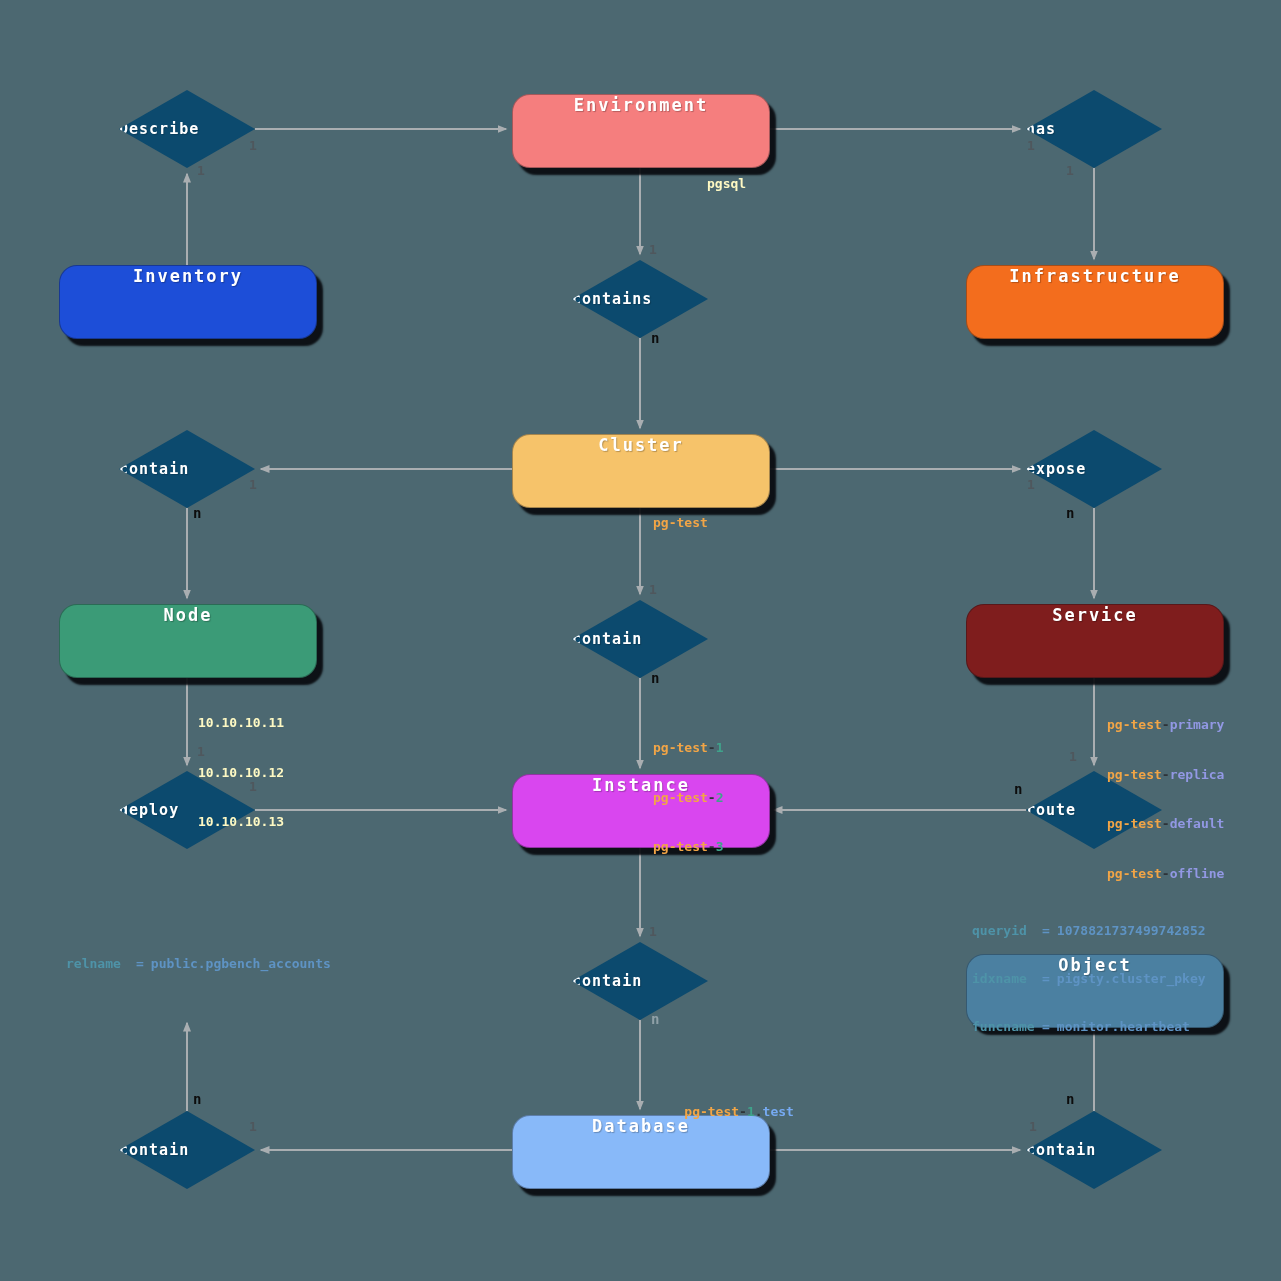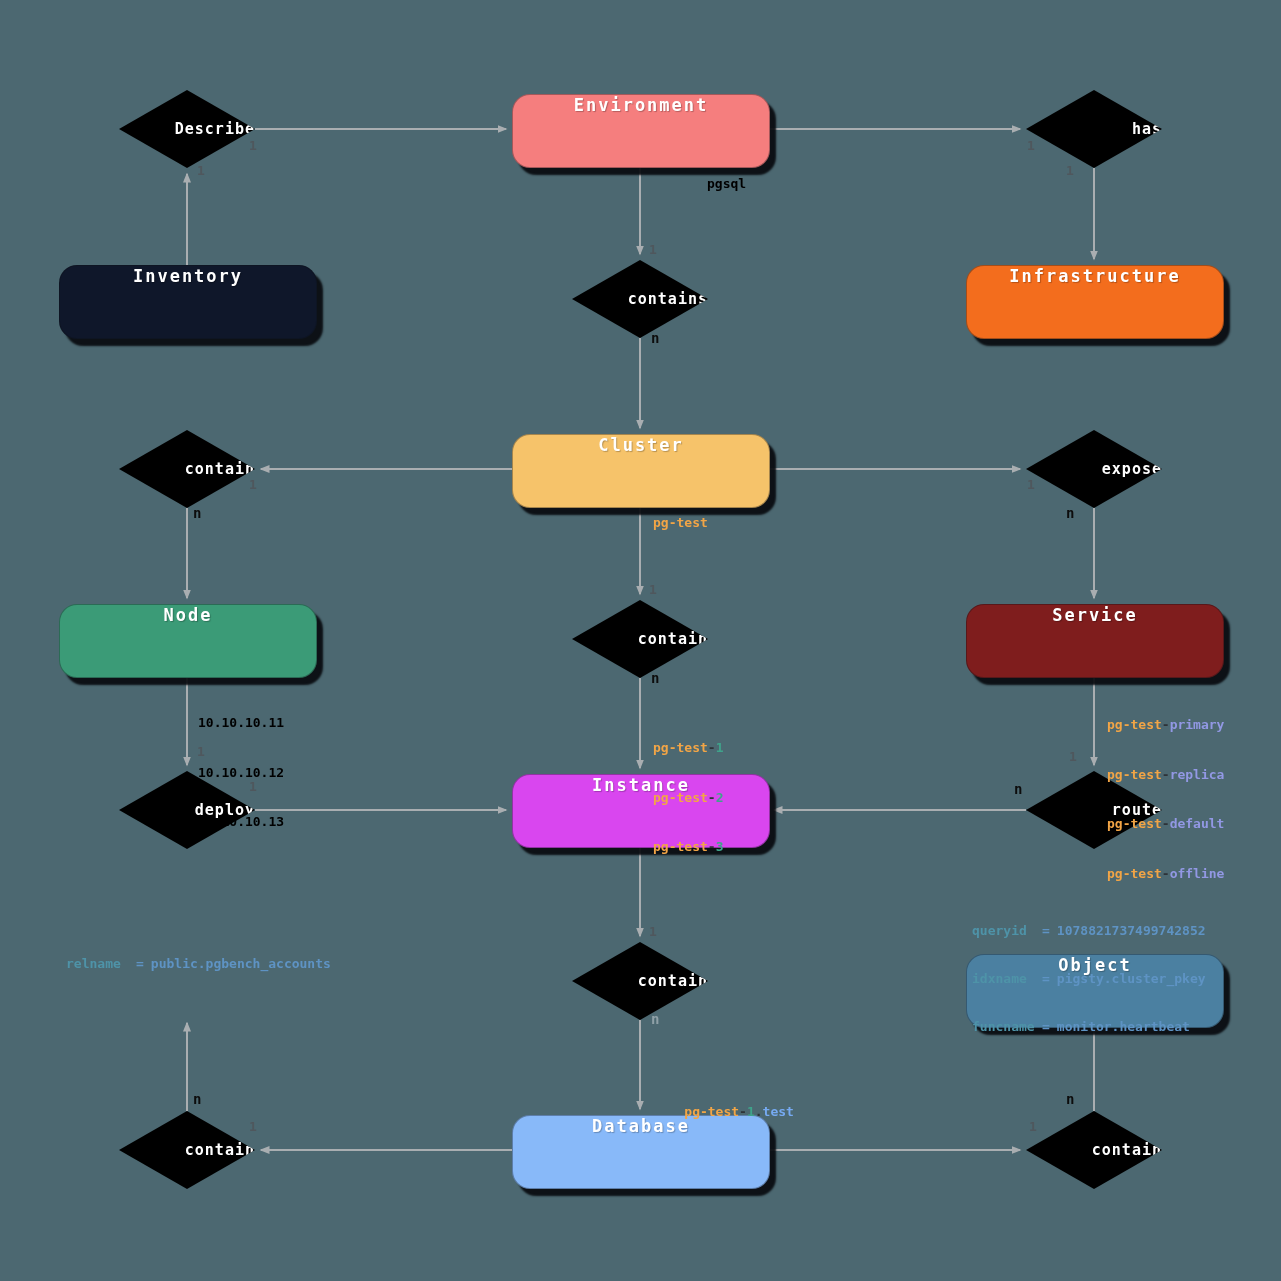--- a/index.html
+++ b/index.html
@@ -18,49 +18,49 @@
     border-radius:18px;
     border:1px solid rgba(15,18,24,.35);
     box-shadow:6px 7px 2px rgba(8,10,14,.92);
     display:flex;align-items:flex-start;justify-content:center;
   }
   .box .box-label{
     color:#ffffff;font-size:17px;font-weight:bold;letter-spacing:2px;
     text-shadow:1px 1px 1px rgba(0,0,0,.25);
   }
   .c-environment{background:#f57e7e;}
-  .c-inventory{background:#0f172a;}
+  .c-inventory{background:#1d4ed8;}
   .c-infrastructure{background:#f36d1d;}
   .c-cluster{background:#f6c36a;}
   .c-node{background:#3b9b77;}
   .c-service{background:#7f1d1d;}
   .c-instance{background:#d946ef;}
   .c-table{background:#6493b7;}
   .c-object{background:#4b80a1;}
   .c-database{background:#88b9f9;}
 
   .diamond{
     position:absolute;width:136px;height:78px;
-    background:#000000;
+    background:#0c4a6e;
     clip-path:polygon(50% 0%,100% 50%,50% 100%,0% 50%);
-    display:flex;align-items:center;justify-content:flex-end;
+    display:flex;align-items:center;justify-content:flex-start;
   }
   .diamond .diamond-label{
     color:#ffffff;font-size:15px;font-weight:bold;letter-spacing:1px;
     text-shadow:1px 1px 1px rgba(0,0,0,.2);
   }
 
   .card{position:absolute;font-weight:bold;line-height:1;}
   .card.one{color:#4f575d;font-size:13px;}
   .card.many{color:#0d0d0d;font-size:14px;}
   .card.many.faint{color:#8fa0a7;}
 
   .ann{position:absolute;font-size:13px;font-weight:bold;line-height:16.5px;white-space:pre;}
   .amber{color:#f2a546;}
-  .salmon{color:#000000;}
+  .salmon{color:#fef9c3;}
   .teal{color:#3fa38b;}
   .peri{color:#9298e4;}
   .blue{color:#76aaf2;}
   .dark{color:#2e3338;}
   .attr .key{display:inline-block;width:70px;color:#4e93a8;}
   .attr .eq{color:#5e93c4;margin-right:7px;}
   .attr .val{color:#5e93c4;}
 </style>
 </head>
 <body>

